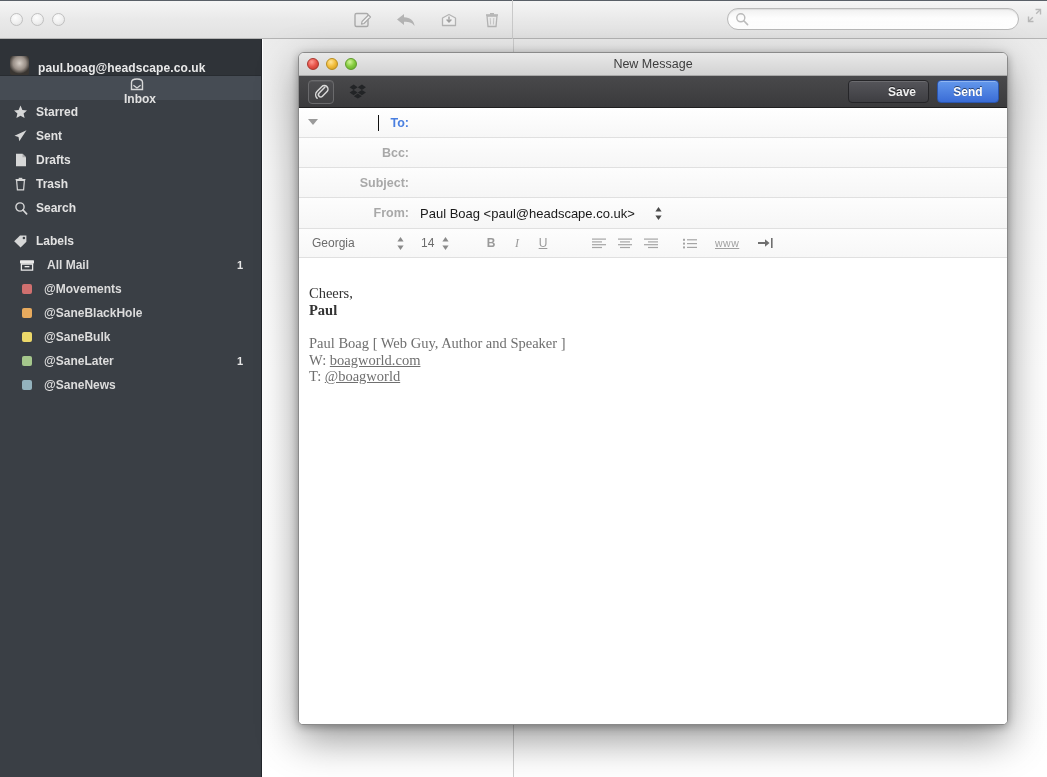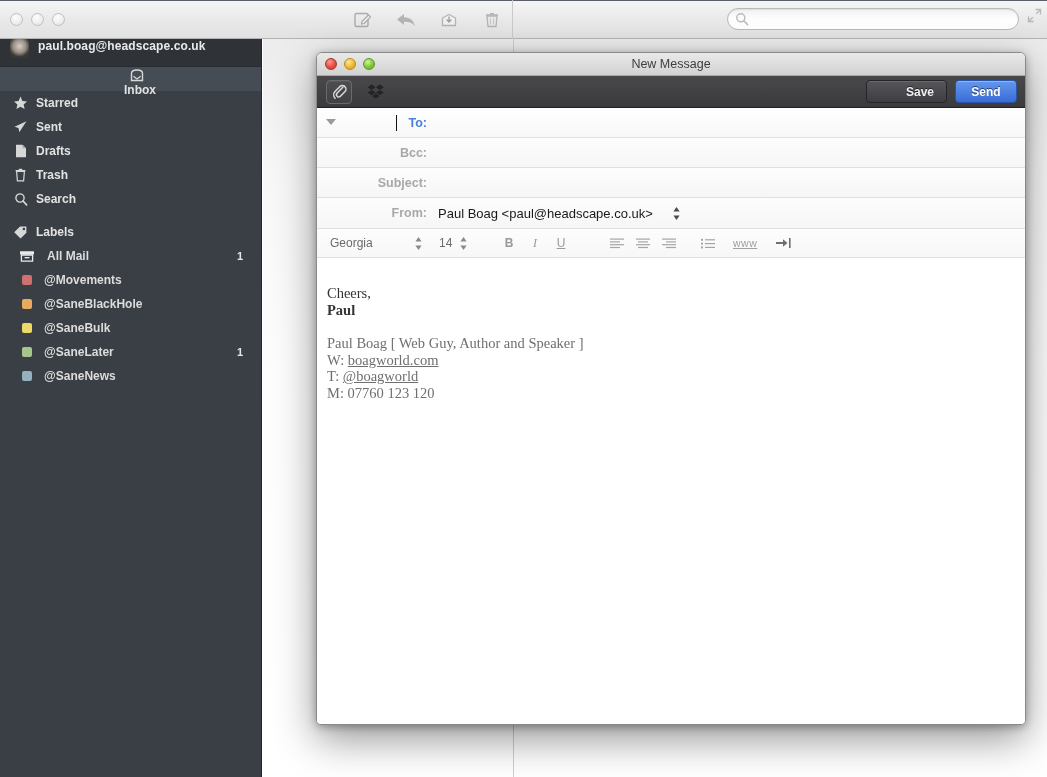--- a/index.html
+++ b/index.html
@@ -80,24 +80,24 @@
   
   #sidebar {
     position: absolute; left: 0; top: 39px;
     width: 262px; height: 738px;
     background: #3a3f45;
     border-right: 1px solid #22252a;
     color: #e6e6e6;
     font-size: 12px;
   }
   #account-row {
-    height: 28px;
+    height: 37px;
     background: #2f3338;
     border-bottom: 1px solid #282c31;
-    display: flex; align-items: flex-start;
+    display: flex; align-items: flex-end;
     padding-left: 10px;
   }
   #avatar {
     width: 19px; height: 19px;
     background:
       radial-gradient(circle at 50% 38%, #d6cec6 0%, #9a9088 42%, #3a3632 70%),
       #2a2a2a;
     border-radius: 2px;
     flex: 0 0 auto;
   }
@@ -148,21 +148,21 @@
     width: 784px; height: 738px;
     background: linear-gradient(to bottom, #ececec 0%, #f7f7f7 18%, #fdfdfd 45%, #ffffff 100%);
   }
   #list-divider {
     position: absolute; left: 250px; top: 0; width: 1px; height: 738px;
     background: #cfcfcf;
   }
 
   
   #compose-window {
-    position: absolute; left: 316px; top: 52px;
+    position: absolute; left: 298px; top: 52px;
     width: 710px; height: 673px;
     border-radius: 6px 6px 5px 5px;
     background: #ffffff;
     box-shadow: 0 14px 40px rgba(0,0,0,.42), 0 2px 8px rgba(0,0,0,.3);
     overflow: hidden;
     border: 1px solid #8a8a8a;
   }
   #compose-titlebar {
     position: relative;
     height: 23px;
@@ -638,17 +638,16 @@
       <div>Cheers,</div>
       <div class="sig-bold">Paul</div>
       <div class="body-gap"></div>
       <div class="sig-gray">Paul Boag [ Web Guy, Author and Speaker ]</div>
       <div class="sig-gray">
         <span>W: </span><span class="sig-link">boagworld.com</span>
       </div>
       <div class="sig-gray">
         <span>T: </span><span class="sig-link">@boagworld</span>
       </div>
-      <div class="sig-gray">M: 07760 123 120</div>
     </div>
 
   </div>
 </div>
 
 </body></html>

